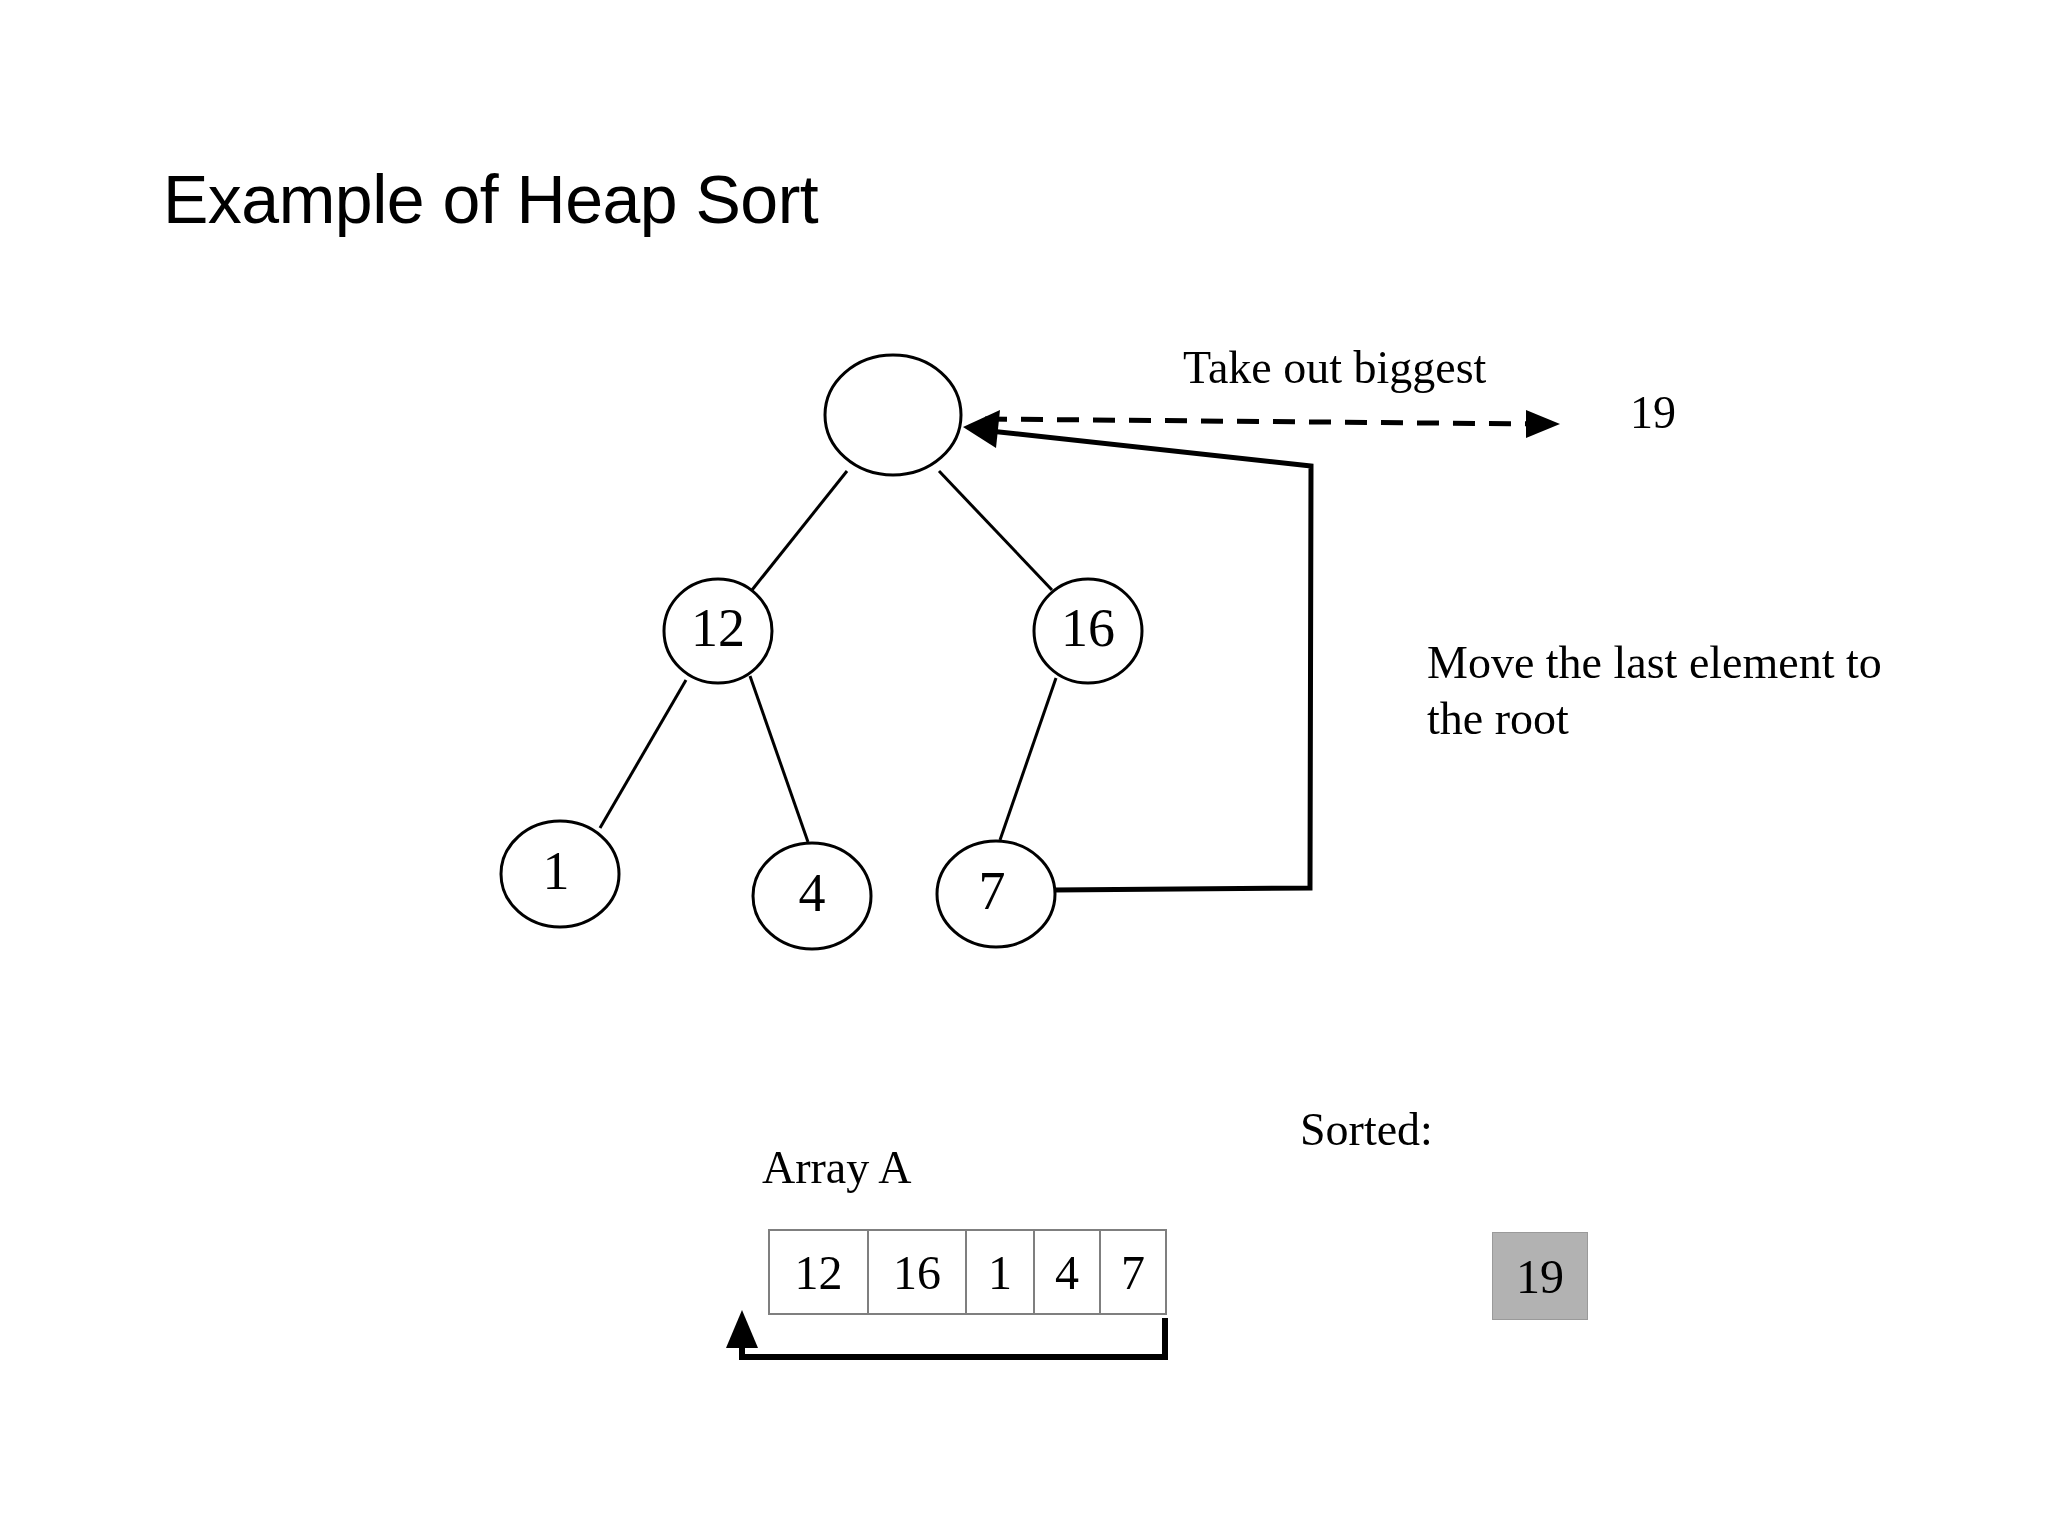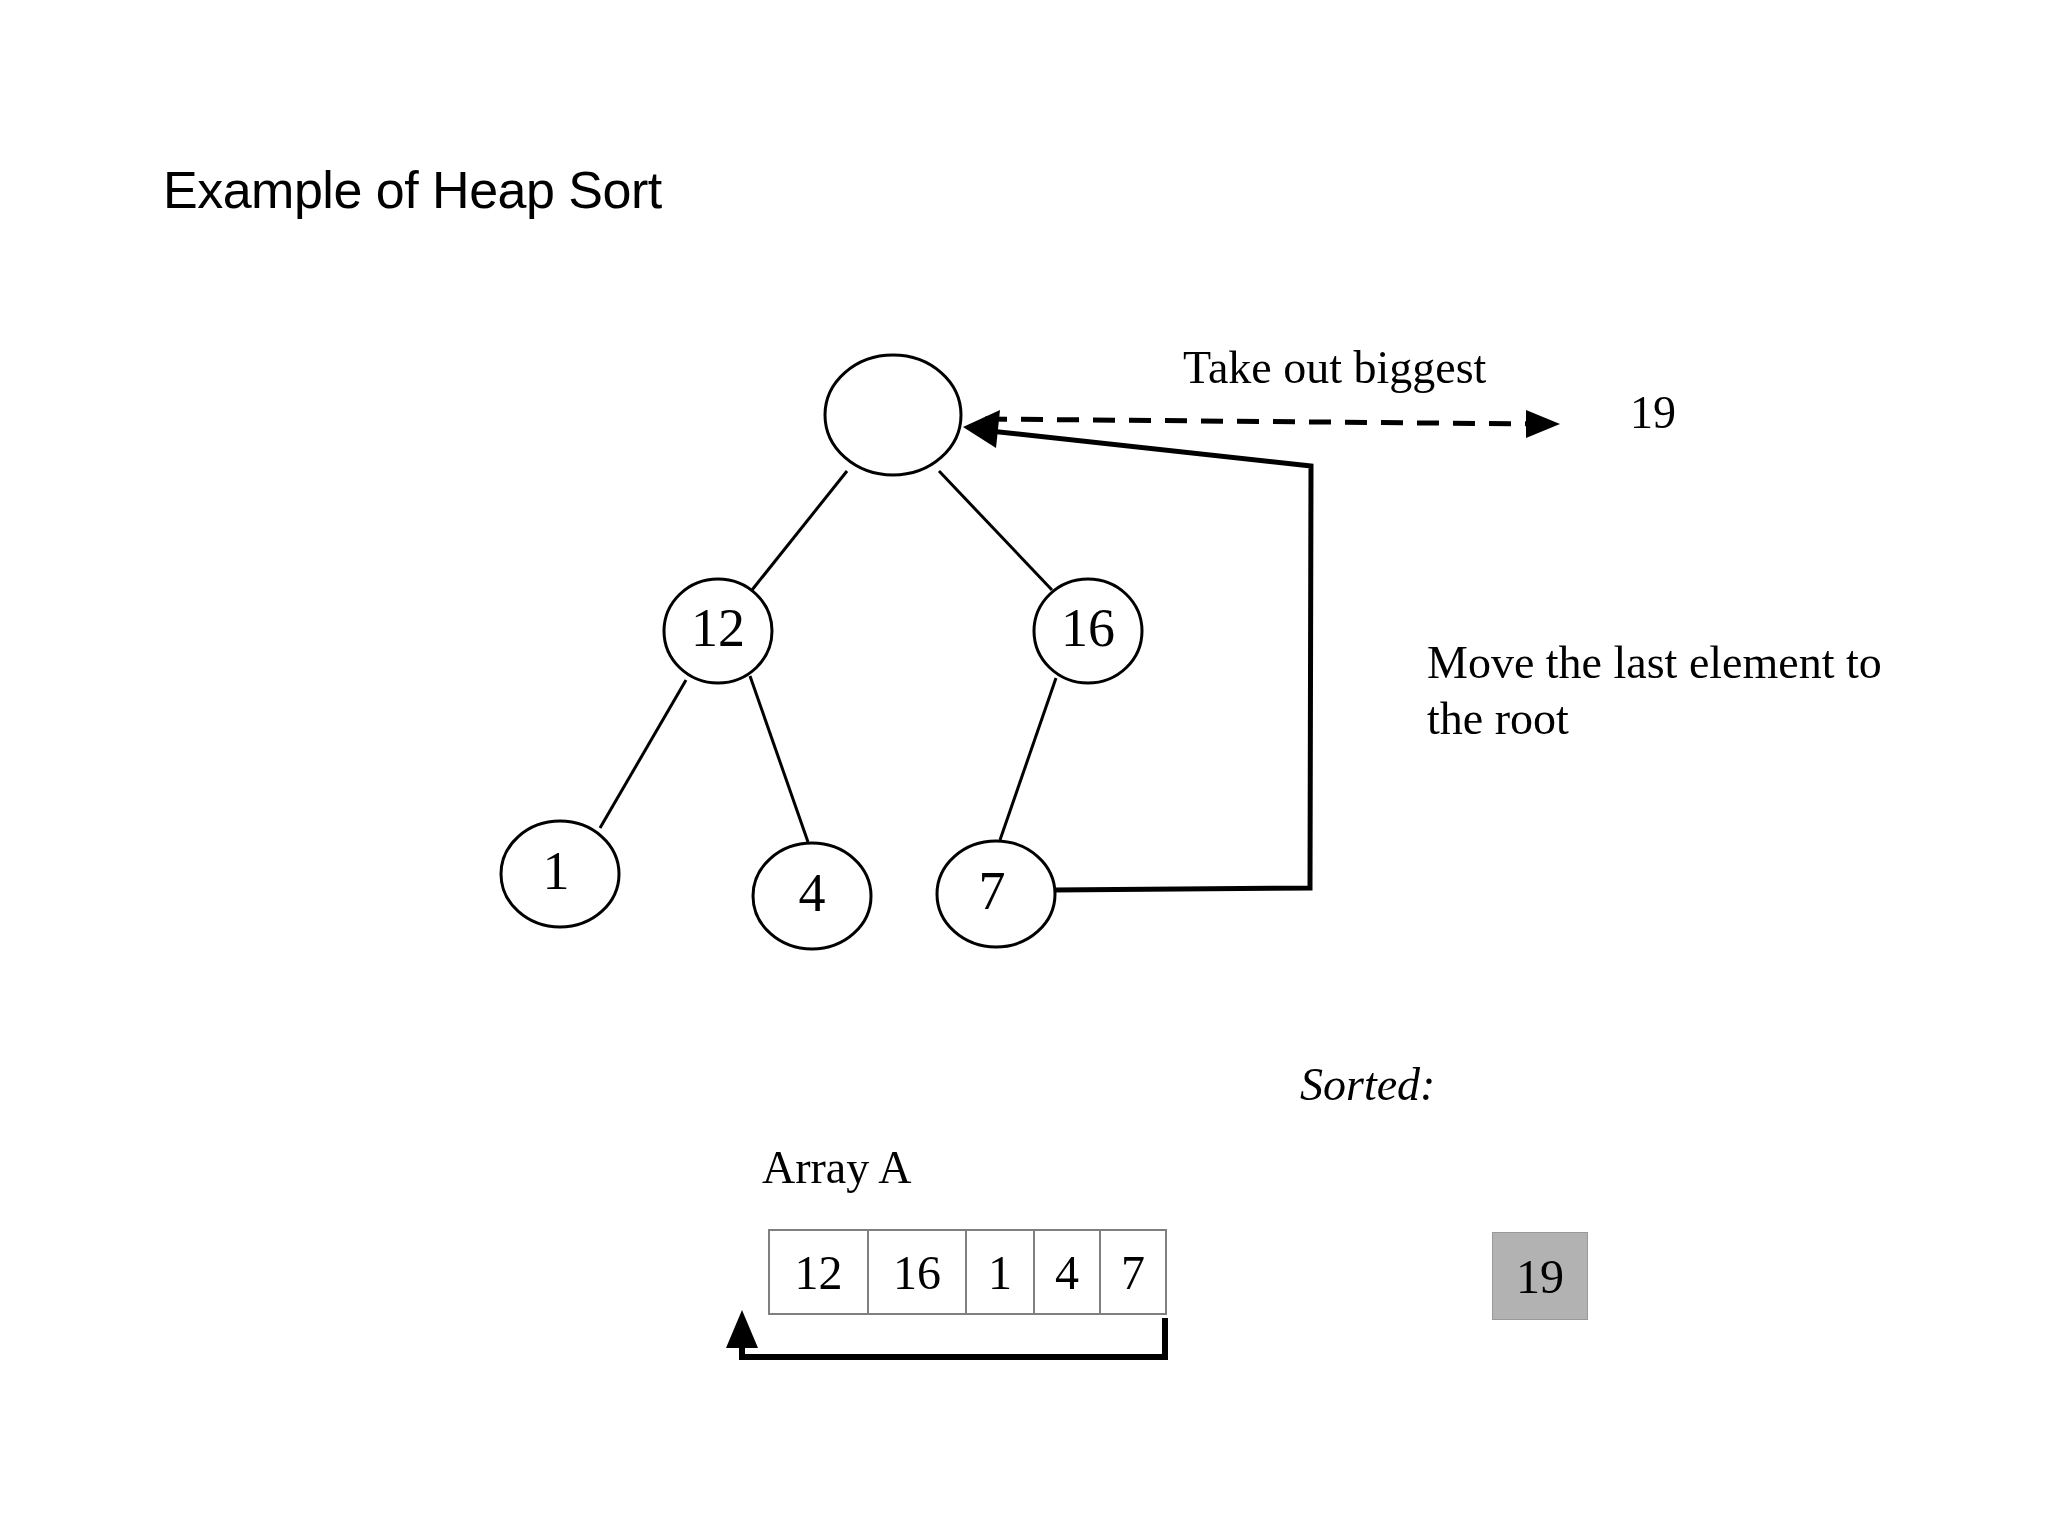--- a/index.html
+++ b/index.html
@@ -13,21 +13,21 @@
     height: 1536px;
     background: #ffffff;
     overflow: hidden;
     font-family: "Liberation Serif", serif;
   }
   #slide-title {
     position: absolute;
     left: 163px;
     top: 160px;
     font-family: "Liberation Sans", sans-serif;
-    font-size: 52px;
+    font-size: 68px;
     font-weight: 400;
     color: #000000;
     letter-spacing: -0.5px;
     white-space: nowrap;
   }
   .diagram-svg {
     position: absolute;
     left: 0;
     top: 0;
     width: 2048px;
@@ -45,21 +45,21 @@
     font-family: "Liberation Serif", serif;
     font-size: 46px;
     color: #000000;
     white-space: nowrap;
     line-height: 1.22;
   }
   #take-out-label { left: 1135px; top: 340px; margin-left: 48px; }
   #value-19-label { left: 1630px; top: 385px; }
   #move-last-label { left: 1427px; top: 635px; white-space: normal; width: 520px; }
   #array-a-label { left: 762px; top: 1140px; }
-  #sorted-label { left: 1300px; top: 1057px; font-style: italic; }
+  #sorted-label { left: 1300px; top: 1102px; }
 
   #array-row {
     position: absolute;
     left: 768px;
     top: 1229px;
     display: flex;
     align-items: stretch;
   }
   .array-cell {
     border: 2px solid #7f7f7f;

